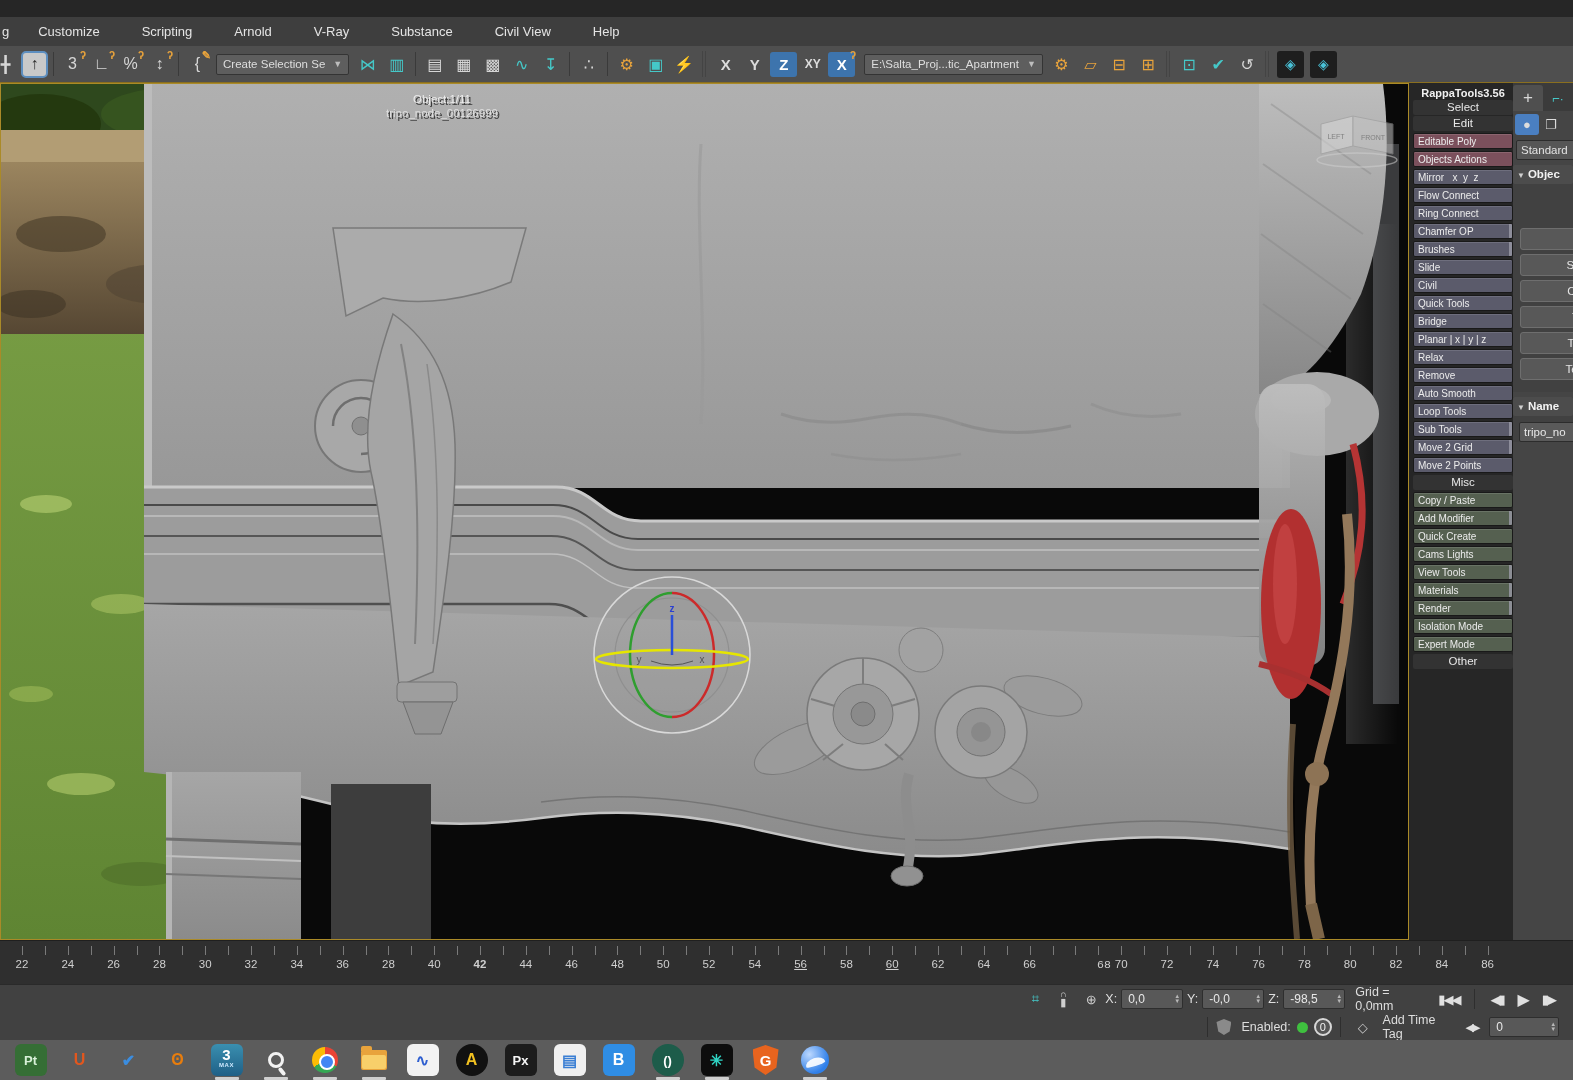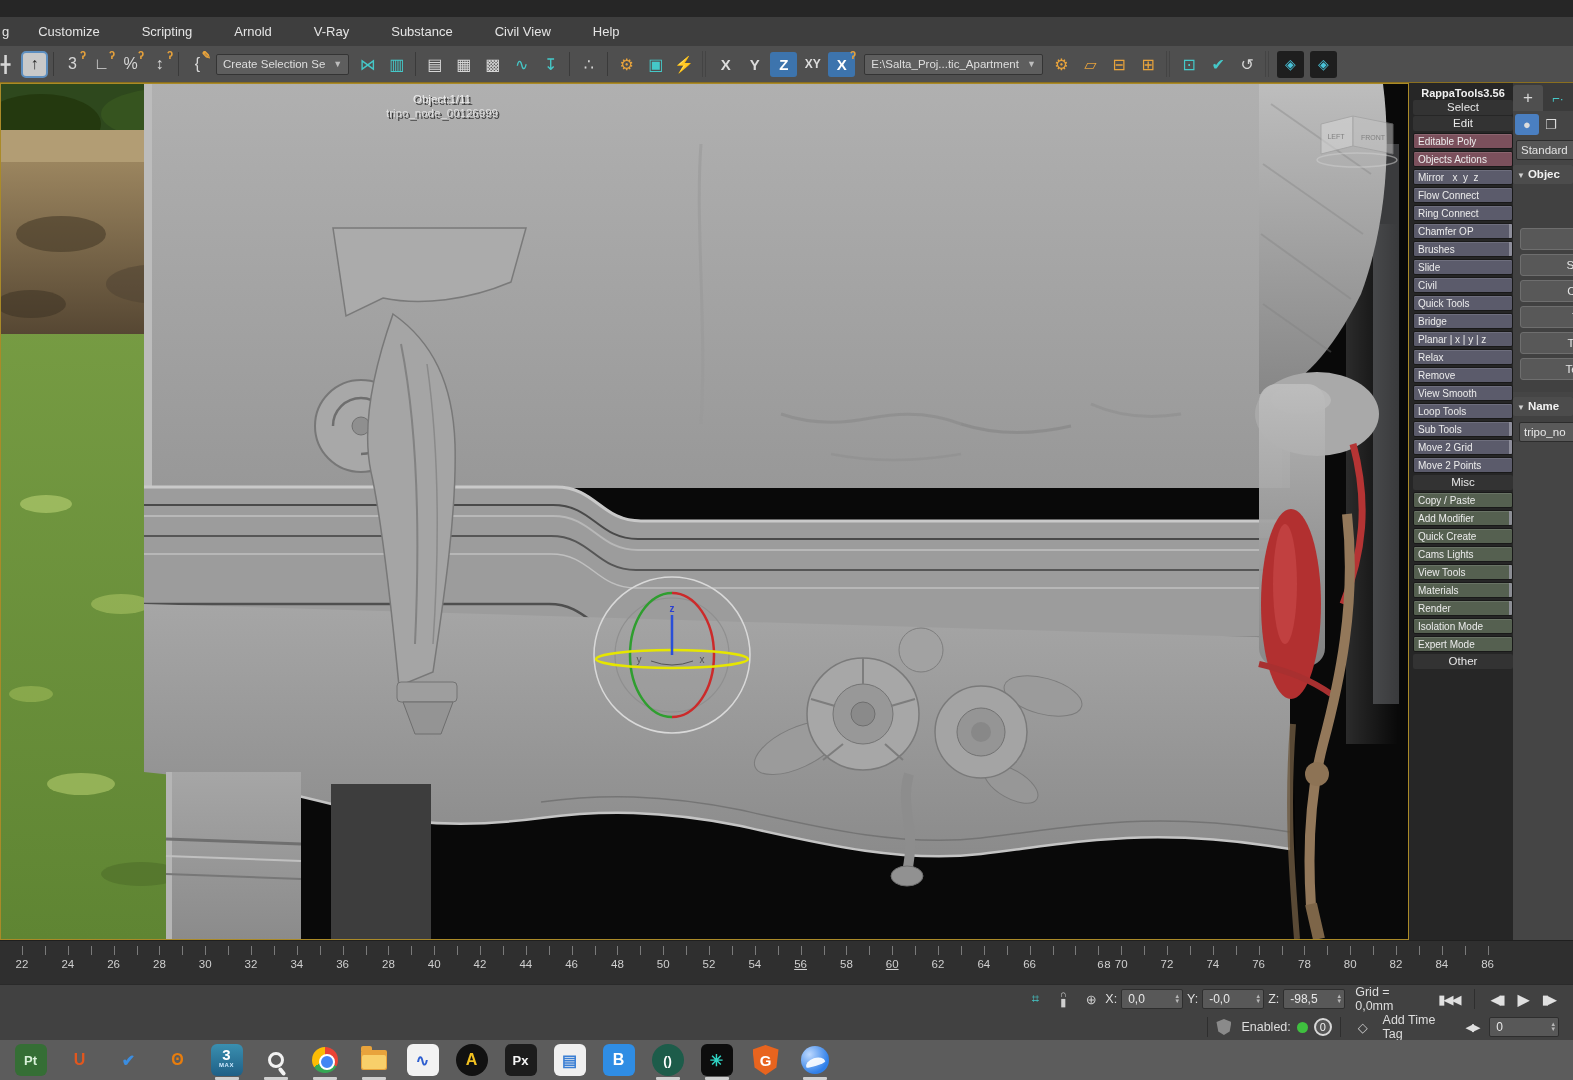--- a/index.html
+++ b/index.html
@@ -380,21 +380,21 @@
             <div class="rt-btn rt-blue">Ring Connect</div>
             <div class="rt-btn rt-blue">Chamfer OP<span class="rt-sub"></span></div>
             <div class="rt-btn rt-blue">Brushes<span class="rt-sub"></span></div>
             <div class="rt-btn rt-blue">Slide</div>
             <div class="rt-btn rt-blue">Civil</div>
             <div class="rt-btn rt-blue">Quick Tools</div>
             <div class="rt-btn rt-blue">Bridge</div>
             <div class="rt-btn rt-blue">Planar | x | y | z</div>
             <div class="rt-btn rt-blue">Relax</div>
             <div class="rt-btn rt-blue">Remove</div>
-            <div class="rt-btn rt-blue">View Smooth</div>
+            <div class="rt-btn rt-blue">Auto Smooth</div>
             <div class="rt-btn rt-blue">Loop Tools</div>
             <div class="rt-btn rt-blue">Sub Tools<span class="rt-sub"></span></div>
             <div class="rt-btn rt-blue">Move 2 Grid<span class="rt-sub"></span></div>
             <div class="rt-btn rt-blue">Move 2 Points</div>
             <div class="rt-header">Misc</div>
             <div class="rt-btn rt-green">Copy / Paste</div>
             <div class="rt-btn rt-green">Add Modifier<span class="rt-sub"></span></div>
             <div class="rt-btn rt-green">Quick Create</div>
             <div class="rt-btn rt-green">Cams Lights</div>
             <div class="rt-btn rt-green">View Tools<span class="rt-sub"></span></div>
@@ -505,21 +505,21 @@
         <div class="tick-label" style="left: 22px;">22</div>
         <div class="tick-label" style="left: 67.8px;">24</div>
         <div class="tick-label" style="left: 113.6px;">26</div>
         <div class="tick-label" style="left: 159.4px;">28</div>
         <div class="tick-label" style="left: 205.2px;">30</div>
         <div class="tick-label" style="left: 251px;">32</div>
         <div class="tick-label" style="left: 296.8px;">34</div>
         <div class="tick-label" style="left: 342.6px;">36</div>
         <div class="tick-label" style="left: 388.4px;">28</div>
         <div class="tick-label" style="left: 434.2px;">40</div>
-        <div class="tick-label" style="left: 480px;">42</div>
+        <div class="tick-label" style="left: 480px; font-weight: bold;">42</div>
         <div class="tick-label" style="left: 525.8px;">44</div>
         <div class="tick-label" style="left: 571.6px;">46</div>
         <div class="tick-label" style="left: 617.4px;">48</div>
         <div class="tick-label" style="left: 663.2px;">50</div>
         <div class="tick-label" style="left: 709px;">52</div>
         <div class="tick-label" style="left: 754.8px;">54</div>
         <div class="tick-label" style="left: 800.6px; text-decoration: underline;">56</div>
         <div class="tick-label" style="left: 846.4px;">58</div>
         <div class="tick-label" style="left: 892.2px; text-decoration: underline;">60</div>
         <div class="tick-label" style="left: 938px;">62</div>

